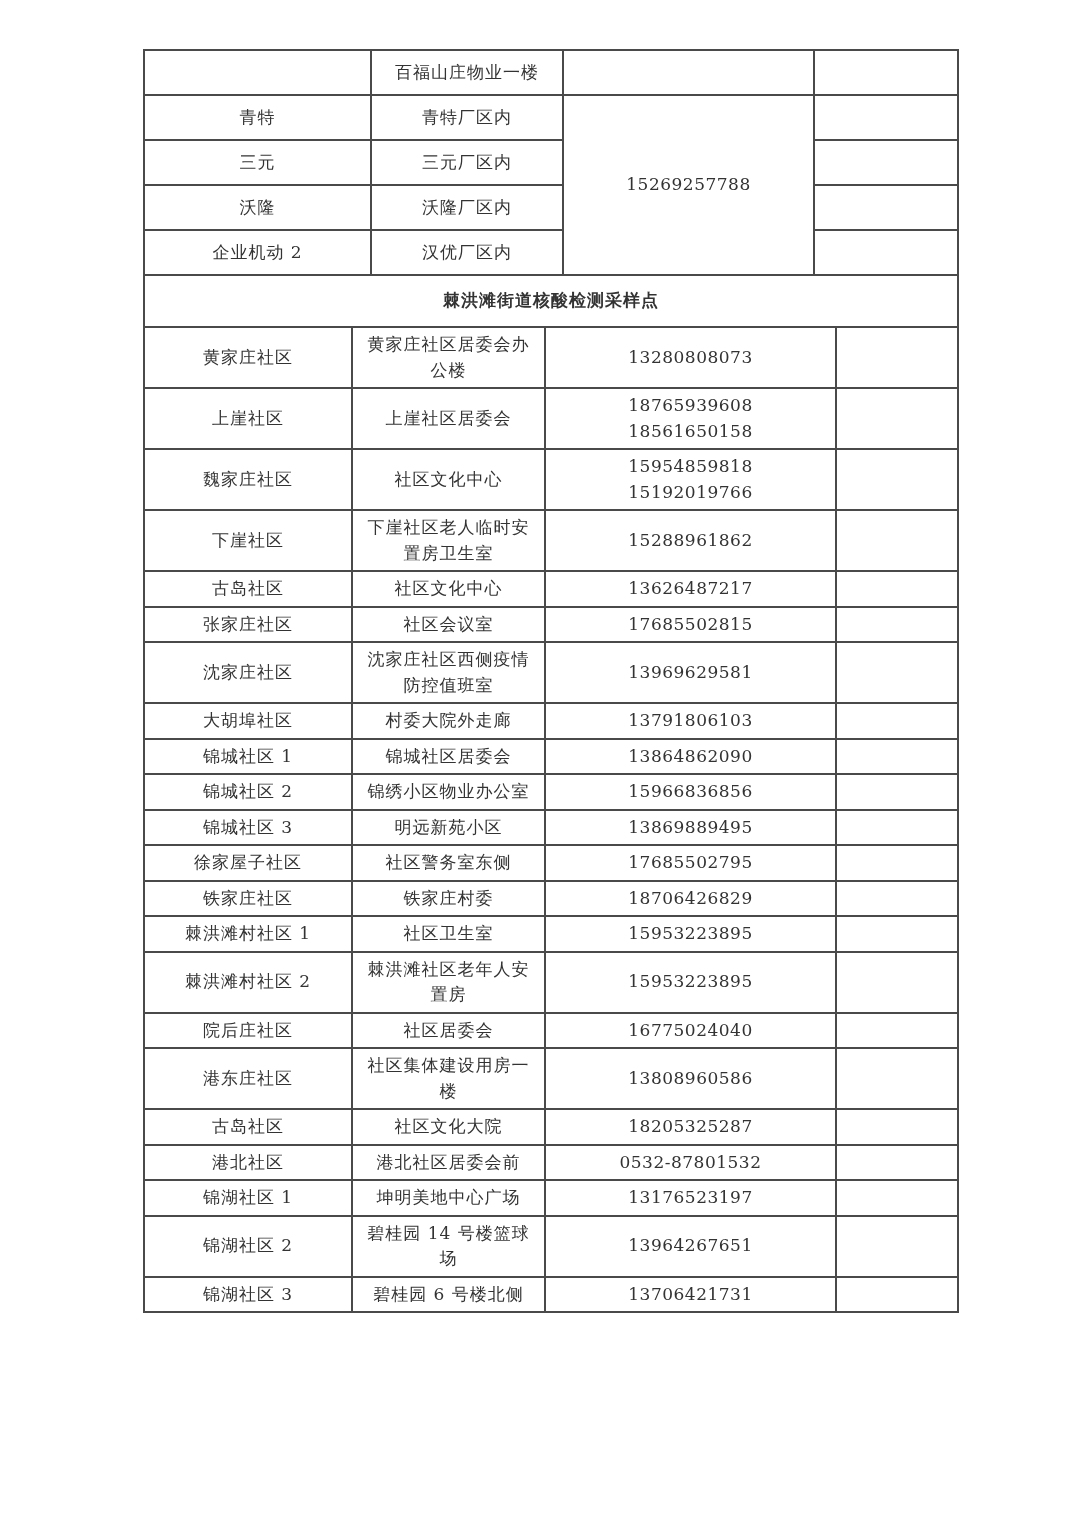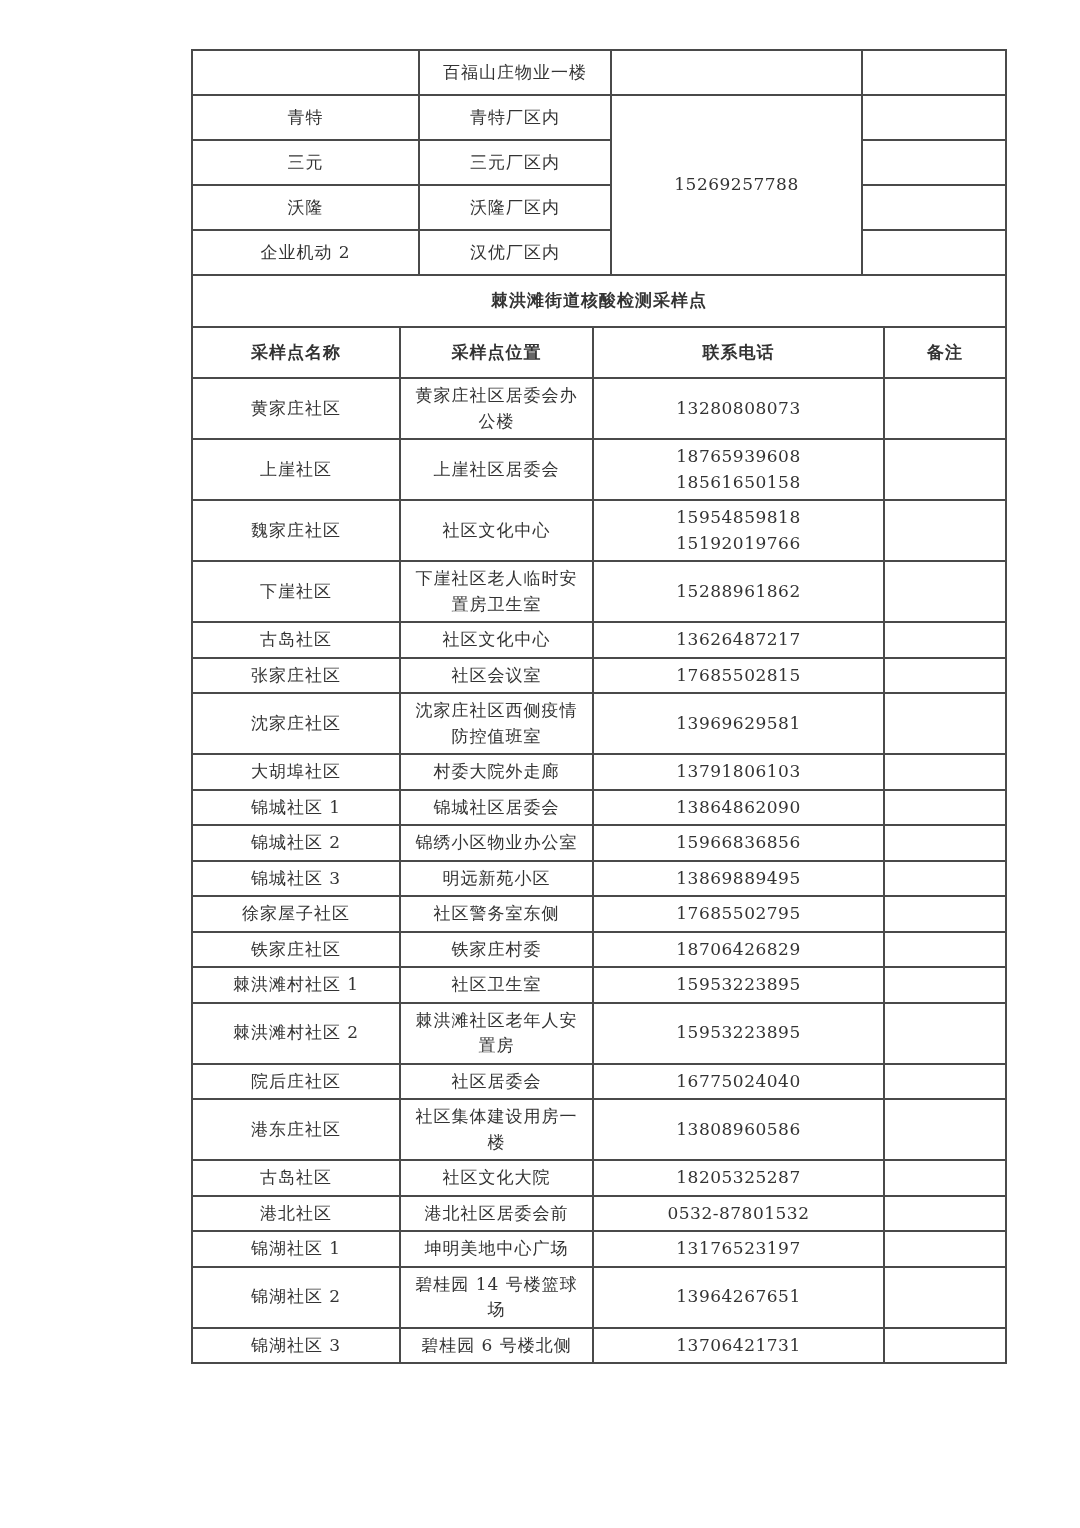--- a/index.html
+++ b/index.html
@@ -17,21 +17,20 @@
   .page {
     position: absolute;
     left: 143px;
     top: 49px;
     width: 814px;
   }
   table {
     border-collapse: collapse;
     table-layout: fixed;
     width: 814px;
-    margin-left: 48px;
   }
   td, th {
     border: 2px solid #4a4a4a;
     text-align: center;
     vertical-align: middle;
     font-size: 17px;
     font-weight: normal;
     line-height: 1.5;
     padding: 4px 6px;
     letter-spacing: 1px;
@@ -109,26 +108,20 @@
     <colgroup>
         <col class="c1">
         <col class="c2">
         <col class="c3">
         <col class="c4">
       </colgroup>
     <tbody>
       <tr class="section-title-row">
         <td colspan="4">棘洪滩街道核酸检测采样点</td>
       </tr>
-      <tr class="header-row">
-        <td>采样点名称</td>
-        <td>采样点位置</td>
-        <td>联系电话</td>
-        <td>备注</td>
-      </tr>
 
     <tr>
     <td>黄家庄社区</td>
     <td>黄家庄社区居委会办
 公楼</td>
     <td class="phone-cell">13280808073</td>
     <td></td>
   </tr>
         <tr>
     <td>上崖社区</td>

